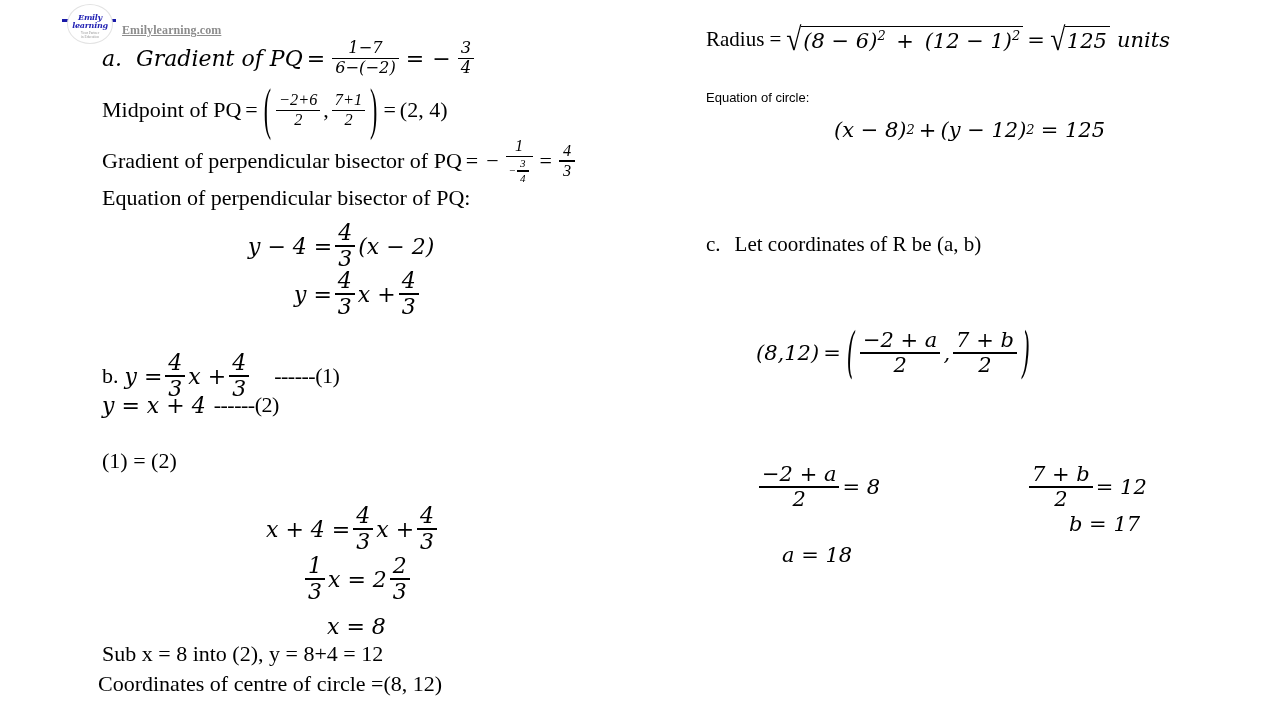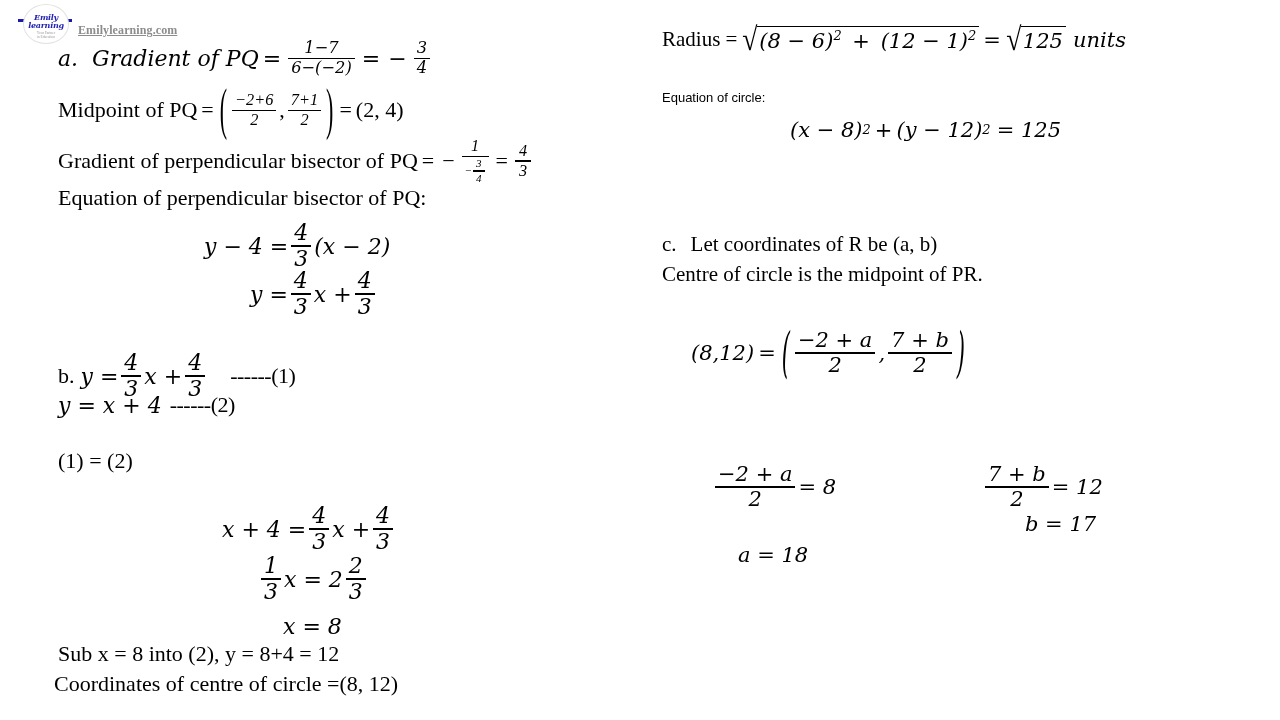--- a/index.html
+++ b/index.html
@@ -4,21 +4,21 @@
 <style>
   html,body{margin:0;padding:0;}
   body{
     width:1280px;height:720px;
     background:#ffffff;
     font-family:"Liberation Serif","DejaVu Serif",serif;
     color:#000000;
     overflow:hidden;
     position:relative;
   }
-  .page{position:relative;width:1016px;height:720px;}
+  .page{position:relative;width:1016px;height:720px;margin-left:44px;}
 
   
   .logo-wrap{position:absolute;left:18px;top:2px;width:54px;height:42px;}
   .logo-badge{
     position:absolute;left:5px;top:2px;width:44px;height:38px;border-radius:50%;
     background:#ffffff;border:1px solid #e3e3e3;overflow:hidden;
   }
   .logo-bar{position:absolute;top:17px;height:3px;width:7px;background:#1a1aa8;}
   .logo-bar.l{left:0px;}
   .logo-bar.r{right:0px;}
@@ -305,23 +305,22 @@
     </span>
   </div>
 
   <div class="txt serif s21" style="left:662px;top:232px;">
     <span class="row">
       <span>c.</span>
       <span style="width:14px;display:inline-block;"></span>
       <span>Let coordinates of R be (a, b)</span>
     </span>
   </div>
-  <div class="txt serif s21" style="left:662px;top:262px;">Centre of circle is the midpoint of PR.</div>
-
-  <div class="txt mathit s21" style="left:691px;top:330px;">
+
+  <div class="txt mathit s21" style="left:712px;top:330px;">
     <span class="row">
       <span>(8,12)</span>
       <span class="op">=</span>
       <span class="paren-lg">(</span>
       <span class="frac">
         <span class="num">−2 + a</span>
         <span class="bar"></span>
         <span class="den">2</span>
       </span>
       <span>,</span>

